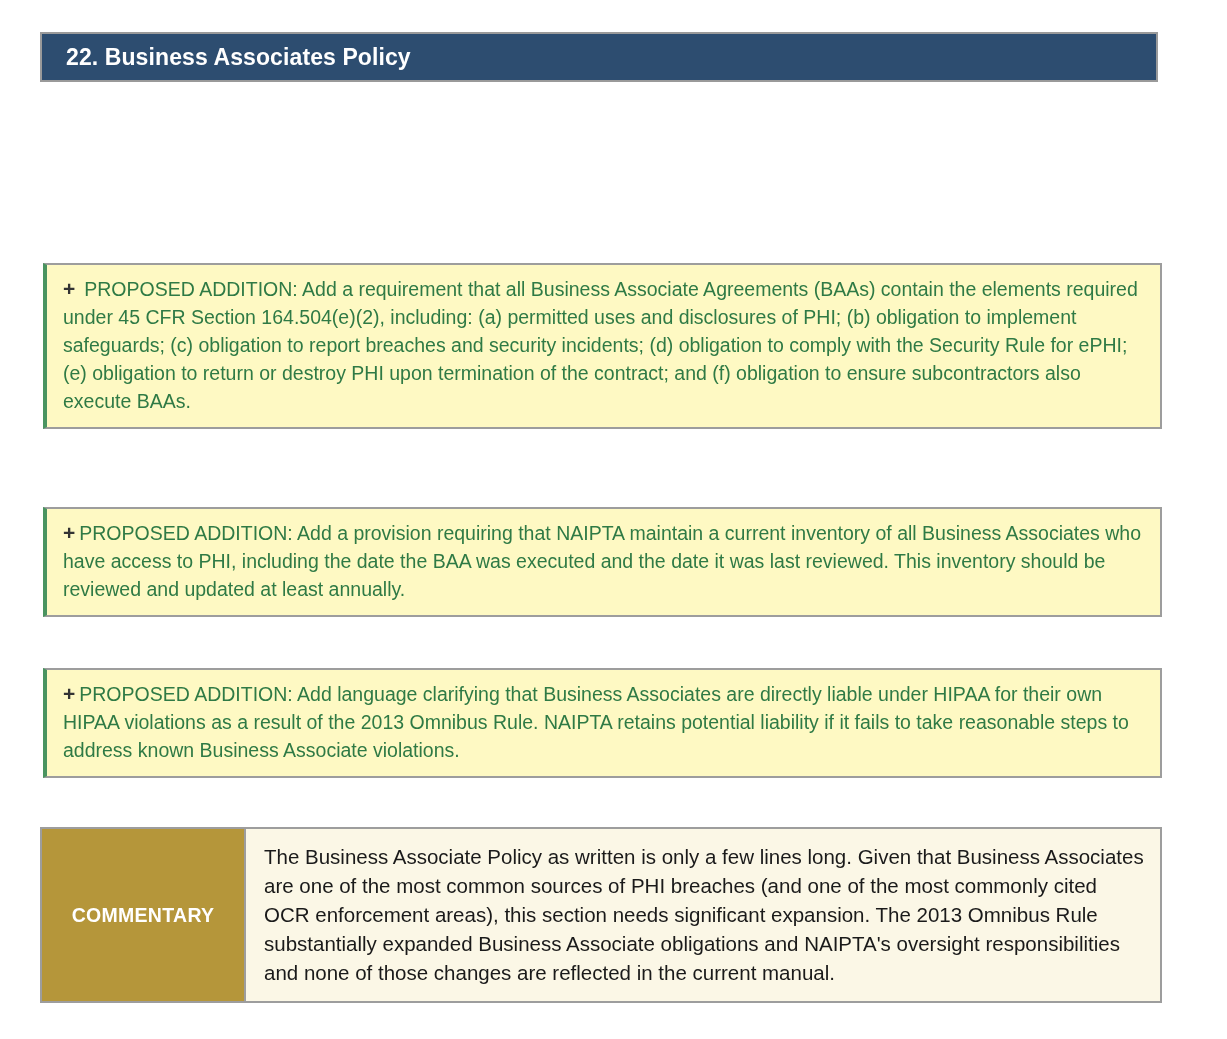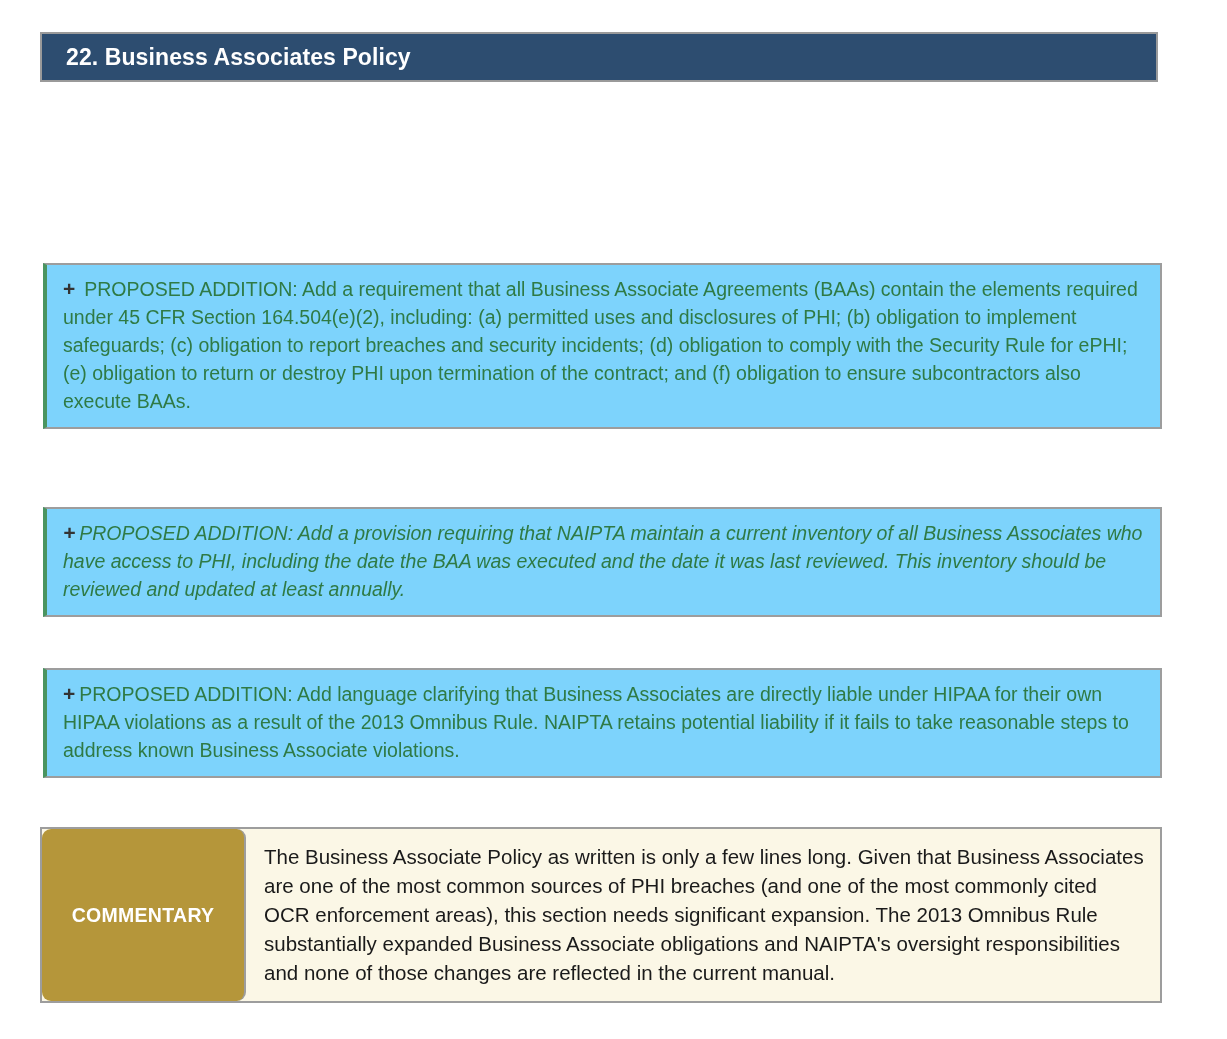--- a/index.html
+++ b/index.html
@@ -55,21 +55,21 @@
     line-height: 33px;
     color: #000000;
   }
 
   
   .addition-box {
     position: absolute;
     left: 43px;
     width: 1119px;
     box-sizing: border-box;
-    background: #7dd3fc;
+    background: #fef9c3;
     border: 2px solid #9d9d9d;
     border-left: 4px solid #4a9460;
     padding: 10px 14px 12px 16px;
   }
   .addition-text {
     font-size: 19.5px;
     line-height: 28px;
     color: #2f7a45;
   }
   .plus-icon {
@@ -77,21 +77,21 @@
     font-weight: bold;
     font-size: 21px;
     display: inline-block;
     padding-right: 4px;
   }
   .plus-icon.wide {
     padding-right: 9px;
   }
 
   #addition-box-1 { top: 263px; }
-  #addition-box-2 { top: 507px; font-style: italic; }
+  #addition-box-2 { top: 507px; }
   #addition-box-3 { top: 668px; }
 
   
   .commentary {
     position: absolute;
     left: 40px;
     top: 827px;
     width: 1122px;
     box-sizing: border-box;
     border: 2px solid #9d9d9d;
@@ -100,21 +100,20 @@
     background: #fbf7e6;
   }
   .commentary-label-cell {
     width: 202px;
     flex: 0 0 202px;
     background: #b5963a;
     display: flex;
     align-items: center;
     justify-content: center;
     border-right: 2px solid #9d9d9d;
-    border-radius: 9px;
   }
   .commentary-label {
     color: #ffffff;
     font-weight: bold;
     font-size: 19.5px;
     letter-spacing: 0.3px;
   }
   .commentary-body-cell {
     flex: 1 1 auto;
     padding: 13px 16px 14px 18px;

